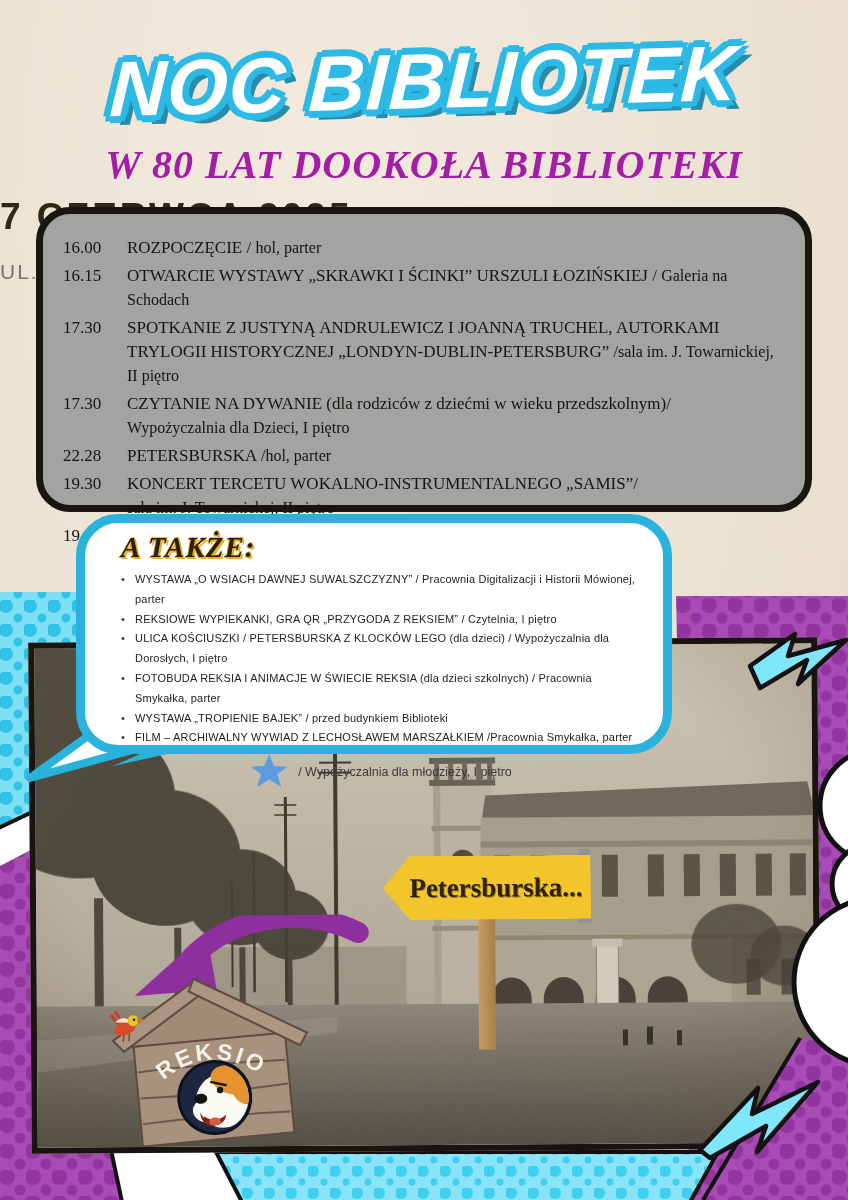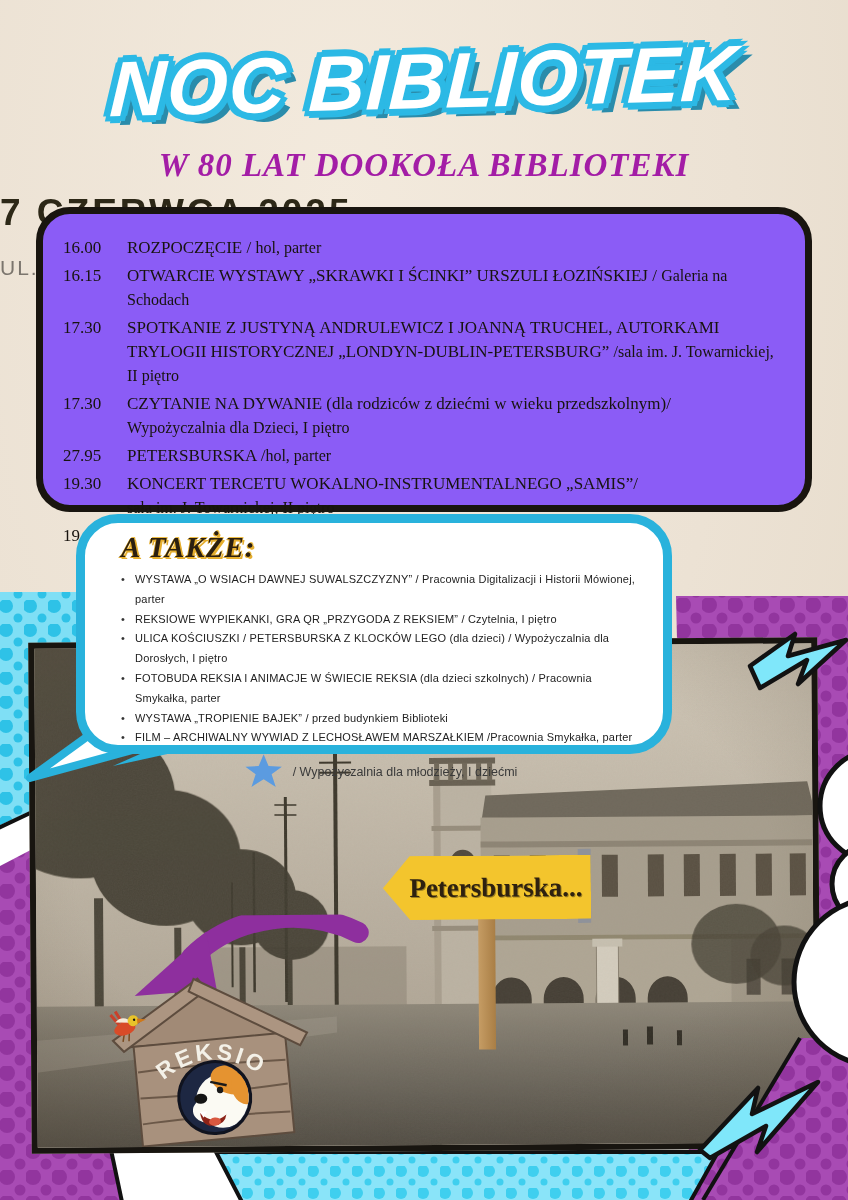--- a/index.html
+++ b/index.html
@@ -7,29 +7,29 @@
        font-family:"Liberation Sans",sans-serif;
        background:radial-gradient(ellipse at 40% 18%, #f3eadd 0%, #ece2d4 55%, #e5dac9 100%);}
 
   
   .header{position:absolute;top:0;left:0;width:848px;text-align:center;z-index:3;}
   .title{margin-top:36px;font-size:78px;font-weight:bold;font-style:italic;color:#fff;
          letter-spacing:1px;transform:rotate(-1.5deg) skewX(-4deg);
          text-shadow:-5px -5px 0 #2cb9e5,5px -5px 0 #2cb9e5,-5px 5px 0 #2cb9e5,5px 5px 0 #2cb9e5,
                      -7px 0 0 #2cb9e5,7px 0 0 #2cb9e5,0 -7px 0 #2cb9e5,0 7px 0 #2cb9e5,
                      10px 9px 0 #2a8cab;}
-  .subtitle{margin-top:20px;font-family:"Liberation Serif",serif;font-weight:bold;font-style:italic;
-            font-size:33px;color:#a31da6;letter-spacing:1px;}
+  .subtitle{margin-top:14px;font-family:"Liberation Serif",serif;font-weight:bold;font-style:italic;
+            font-size:40px;color:#a31da6;letter-spacing:1px;}
   .dateline{margin-top:8px;display:flex;justify-content:center;align-items:baseline;gap:22px;flex-direction:column;}
   .date{font-size:37px;font-weight:bold;color:#2d2817;letter-spacing:3px;}
   .address{font-size:21px;color:#7b756d;letter-spacing:2px;}
 
   
   .schedule{position:absolute;left:36px;top:207px;width:776px;height:305px;box-sizing:border-box;
-            background:#8b5cf6;border:7px solid #19150f;border-radius:34px;z-index:4;
+            background:#a3a3a3;border:7px solid #19150f;border-radius:34px;z-index:4;
             padding:22px 18px 0 20px;font-family:"Liberation Serif",serif;color:#17130e;}
   .srow{display:flex;gap:14px;margin-bottom:4px;line-height:24px;font-size:17px;}
   .srow .time{width:50px;flex:none;}
   .srow .stext{flex:1;}
   .srow .loc{font-size:16px;white-space:pre-line;}
 
   
   .bubble{position:absolute;left:76px;top:514px;width:596px;height:240px;box-sizing:border-box;
           background:#fff;border:9px solid #29b2dc;border-radius:42px;z-index:7;
           padding:8px 22px 12px 36px;}
@@ -118,21 +118,21 @@
       <div class="srow">
       <span class="time">17.30</span>
       <span class="stext"><span>SPOTKANIE Z JUSTYNĄ ANDRULEWICZ I JOANNĄ TRUCHEL, AUTORKAMI TRYLOGII HISTORYCZNEJ „LONDYN-DUBLIN-PETERSBURG” </span><span class="loc">/sala im. J. Towarnickiej, II piętro</span></span>
     </div>
       <div class="srow">
       <span class="time">17.30</span>
       <span class="stext"><span>CZYTANIE NA DYWANIE (dla rodziców z dziećmi w wieku przedszkolnym)/</span><span class="loc">
 Wypożyczalnia dla Dzieci, I piętro</span></span>
     </div>
       <div class="srow">
-      <span class="time">27.95</span>
+      <span class="time">22.28</span>
       <span class="stext"><span>PETERSBURSKA /</span><span class="loc">hol, parter</span></span>
     </div>
       <div class="srow">
       <span class="time">19.30</span>
       <span class="stext"><span>KONCERT TERCETU WOKALNO-INSTRUMENTALNEGO „SAMIS”/</span><span class="loc">
 sala im. J. Towarnickej, II piętro</span></span>
     </div>
       <div class="srow">
       <span class="time">19.30</span>
       <span class="stext"><span>FILM DLA DZIECI /</span><span class="loc">Pracownia Smykałka, parter</span></span>
@@ -330,15 +330,15 @@
   <ul class="extras-list">
       <li><span>WYSTAWA „O WSIACH DAWNEJ SUWALSZCZYZNY” /  Pracownia Digitalizacji i Historii Mówionej, parter</span></li>
       <li><span>REKSIOWE WYPIEKANKI, GRA QR „PRZYGODA Z REKSIEM” /  Czytelnia, I piętro</span></li>
       <li><span>ULICA KOŚCIUSZKI / PETERSBURSKA Z KLOCKÓW LEGO  (dla dzieci) / Wypożyczalnia dla Dorosłych, I piętro</span></li>
       <li><span>FOTOBUDA REKSIA I ANIMACJE W ŚWIECIE REKSIA  (dla dzieci szkolnych) / Pracownia Smykałka, parter</span></li>
       <li><span>WYSTAWA „TROPIENIE BAJEK” /  przed budynkiem Biblioteki</span></li>
       <li><span>FILM – ARCHIWALNY WYWIAD Z LECHOSŁAWEM MARSZAŁKIEM /Pracownia Smykałka, parter</span></li>
     </ul>
   <div class="star-row">
     <div class="star"></div>
-    <span class="star-loc">/ Wypożyczalnia dla młodzieży, I dziećmi</span>
+    <span class="star-loc">/ Wypożyczalnia dla młodzieży, I piętro</span>
   </div>
 </div>
 
 </body></html>

